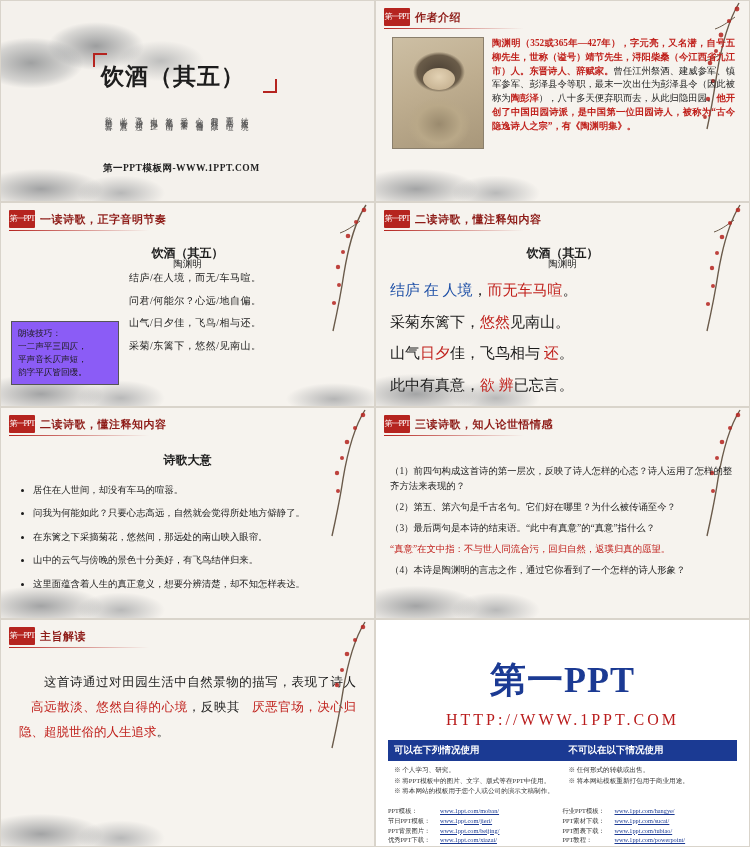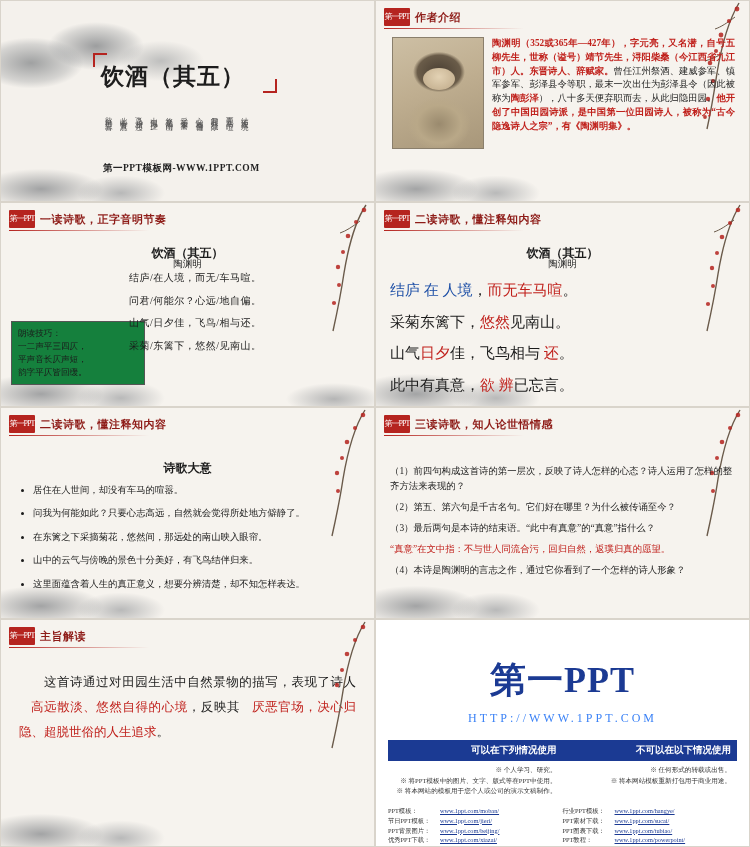--- a/index.html
+++ b/index.html
@@ -133,40 +133,40 @@
   }
   .author-text {
     font-size: 9.3px; line-height: 1.48; color: #8e1c18; text-align: justify;
     padding-top: 4px;
   }
   .author-text .blk { color: #1b1b1b; }
   .author-text .red { color: #c0211c; font-weight: bold; }
   
   .tip-box {
     position: absolute; left: 10px; top: 118px;
-    width: 134px; padding: 5px 6px;
-    border: 1px solid #555; background: #15803d;
+    width: 108px; padding: 5px 6px;
+    border: 1px solid #555; background: #8b5cf6;
     font-size: 8.6px; line-height: 1.5; color: #1b1b1b;
   }
   .poem-lines {
     position: absolute; left: 128px; top: 64px; right: 10px;
     font-size: 10px; line-height: 2.25; color: #1b1b1b;
   }
   .poem-lines div { letter-spacing: 0.5px; }
   
   .poem-lines2 {
     position: absolute; left: 14px; top: 72px; right: 10px;
     font-size: 15px; line-height: 2.1; color: #1b1b1b;
   }
   .poem-lines2 .blue { color: #1d4fa6; }
   .poem-lines2 .red { color: #c0211c; }
   
   .sec-title {
     text-align: center; font-size: 12px; font-weight: bold; color: #1b1b1b;
-    margin-top: 16px;
+    margin-top: 8px;
   }
   ul.bul {
     margin: 12px 6px 0 14px; padding: 0 0 0 12px;
     font-size: 9.4px; line-height: 1.75; color: #1b1b1b;
   }
   ul.bul li { margin-bottom: 7px; }
   
   .qlist {
     margin: 14px 4px 0 6px;
     font-size: 9.4px; line-height: 1.6; color: #1b1b1b;
@@ -181,25 +181,25 @@
   }
   .theme-text .red { color: #c0211c; margin-left: 12px; }
   
   .s8 { background: #ffffff; }
   .brand-wrap { position: absolute; left: 0; right: 0; top: 36px; text-align: center; }
   .brand-title {
     font-size: 36px; font-weight: bold; color: #1b3a93;
     letter-spacing: 1px;
   }
   .brand-url {
-    margin-top: 6px; font-size: 12px; letter-spacing: 3px; color: #3b82f6;
+    margin-top: 6px; font-size: 16px; letter-spacing: 3px; color: #b91c1c;
   }
   .lic {
     position: absolute; left: 12px; right: 12px; top: 120px;
-    display: flex; gap: 0; text-align: right;
+    display: flex; gap: 0;
   }
   .lic-col { width: 50%; }
   .lic-head {
     background: #1b3a93; color: #fff; font-size: 9.5px; font-weight: bold;
     padding: 4px 6px;
   }
   .lic-body {
     font-size: 6.6px; line-height: 1.6; color: #333; padding: 4px 6px;
   }
   .links {

